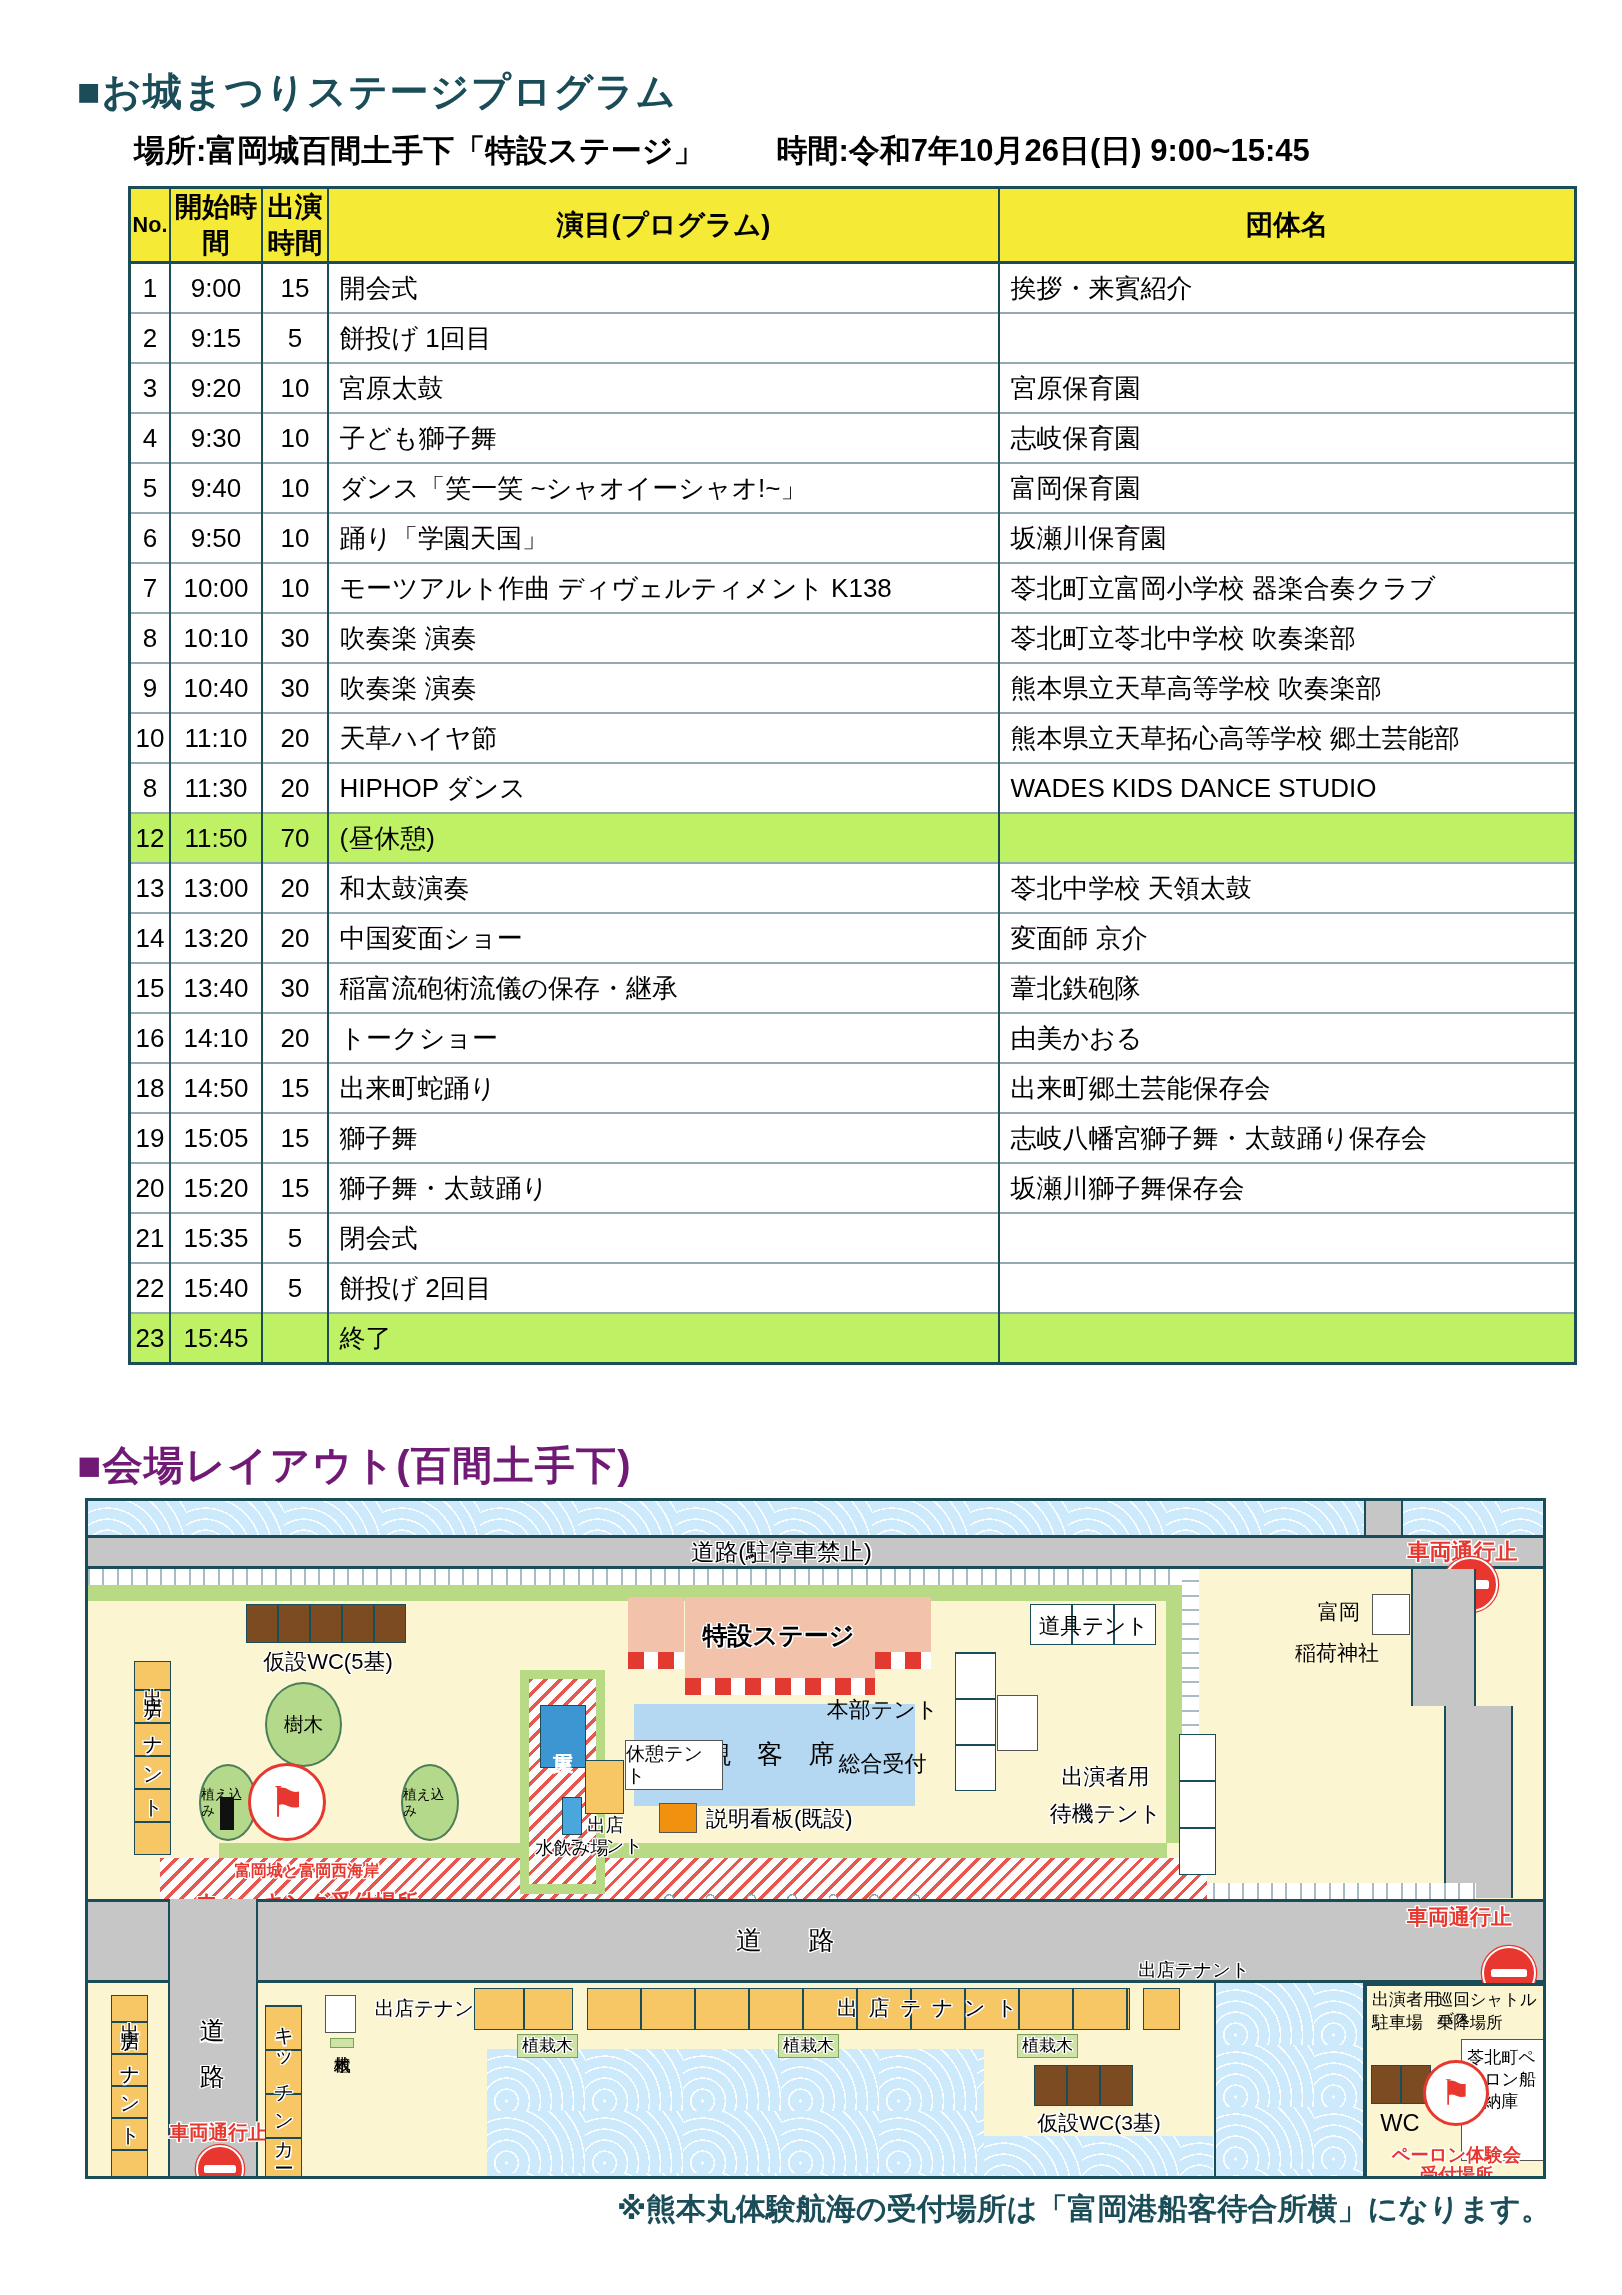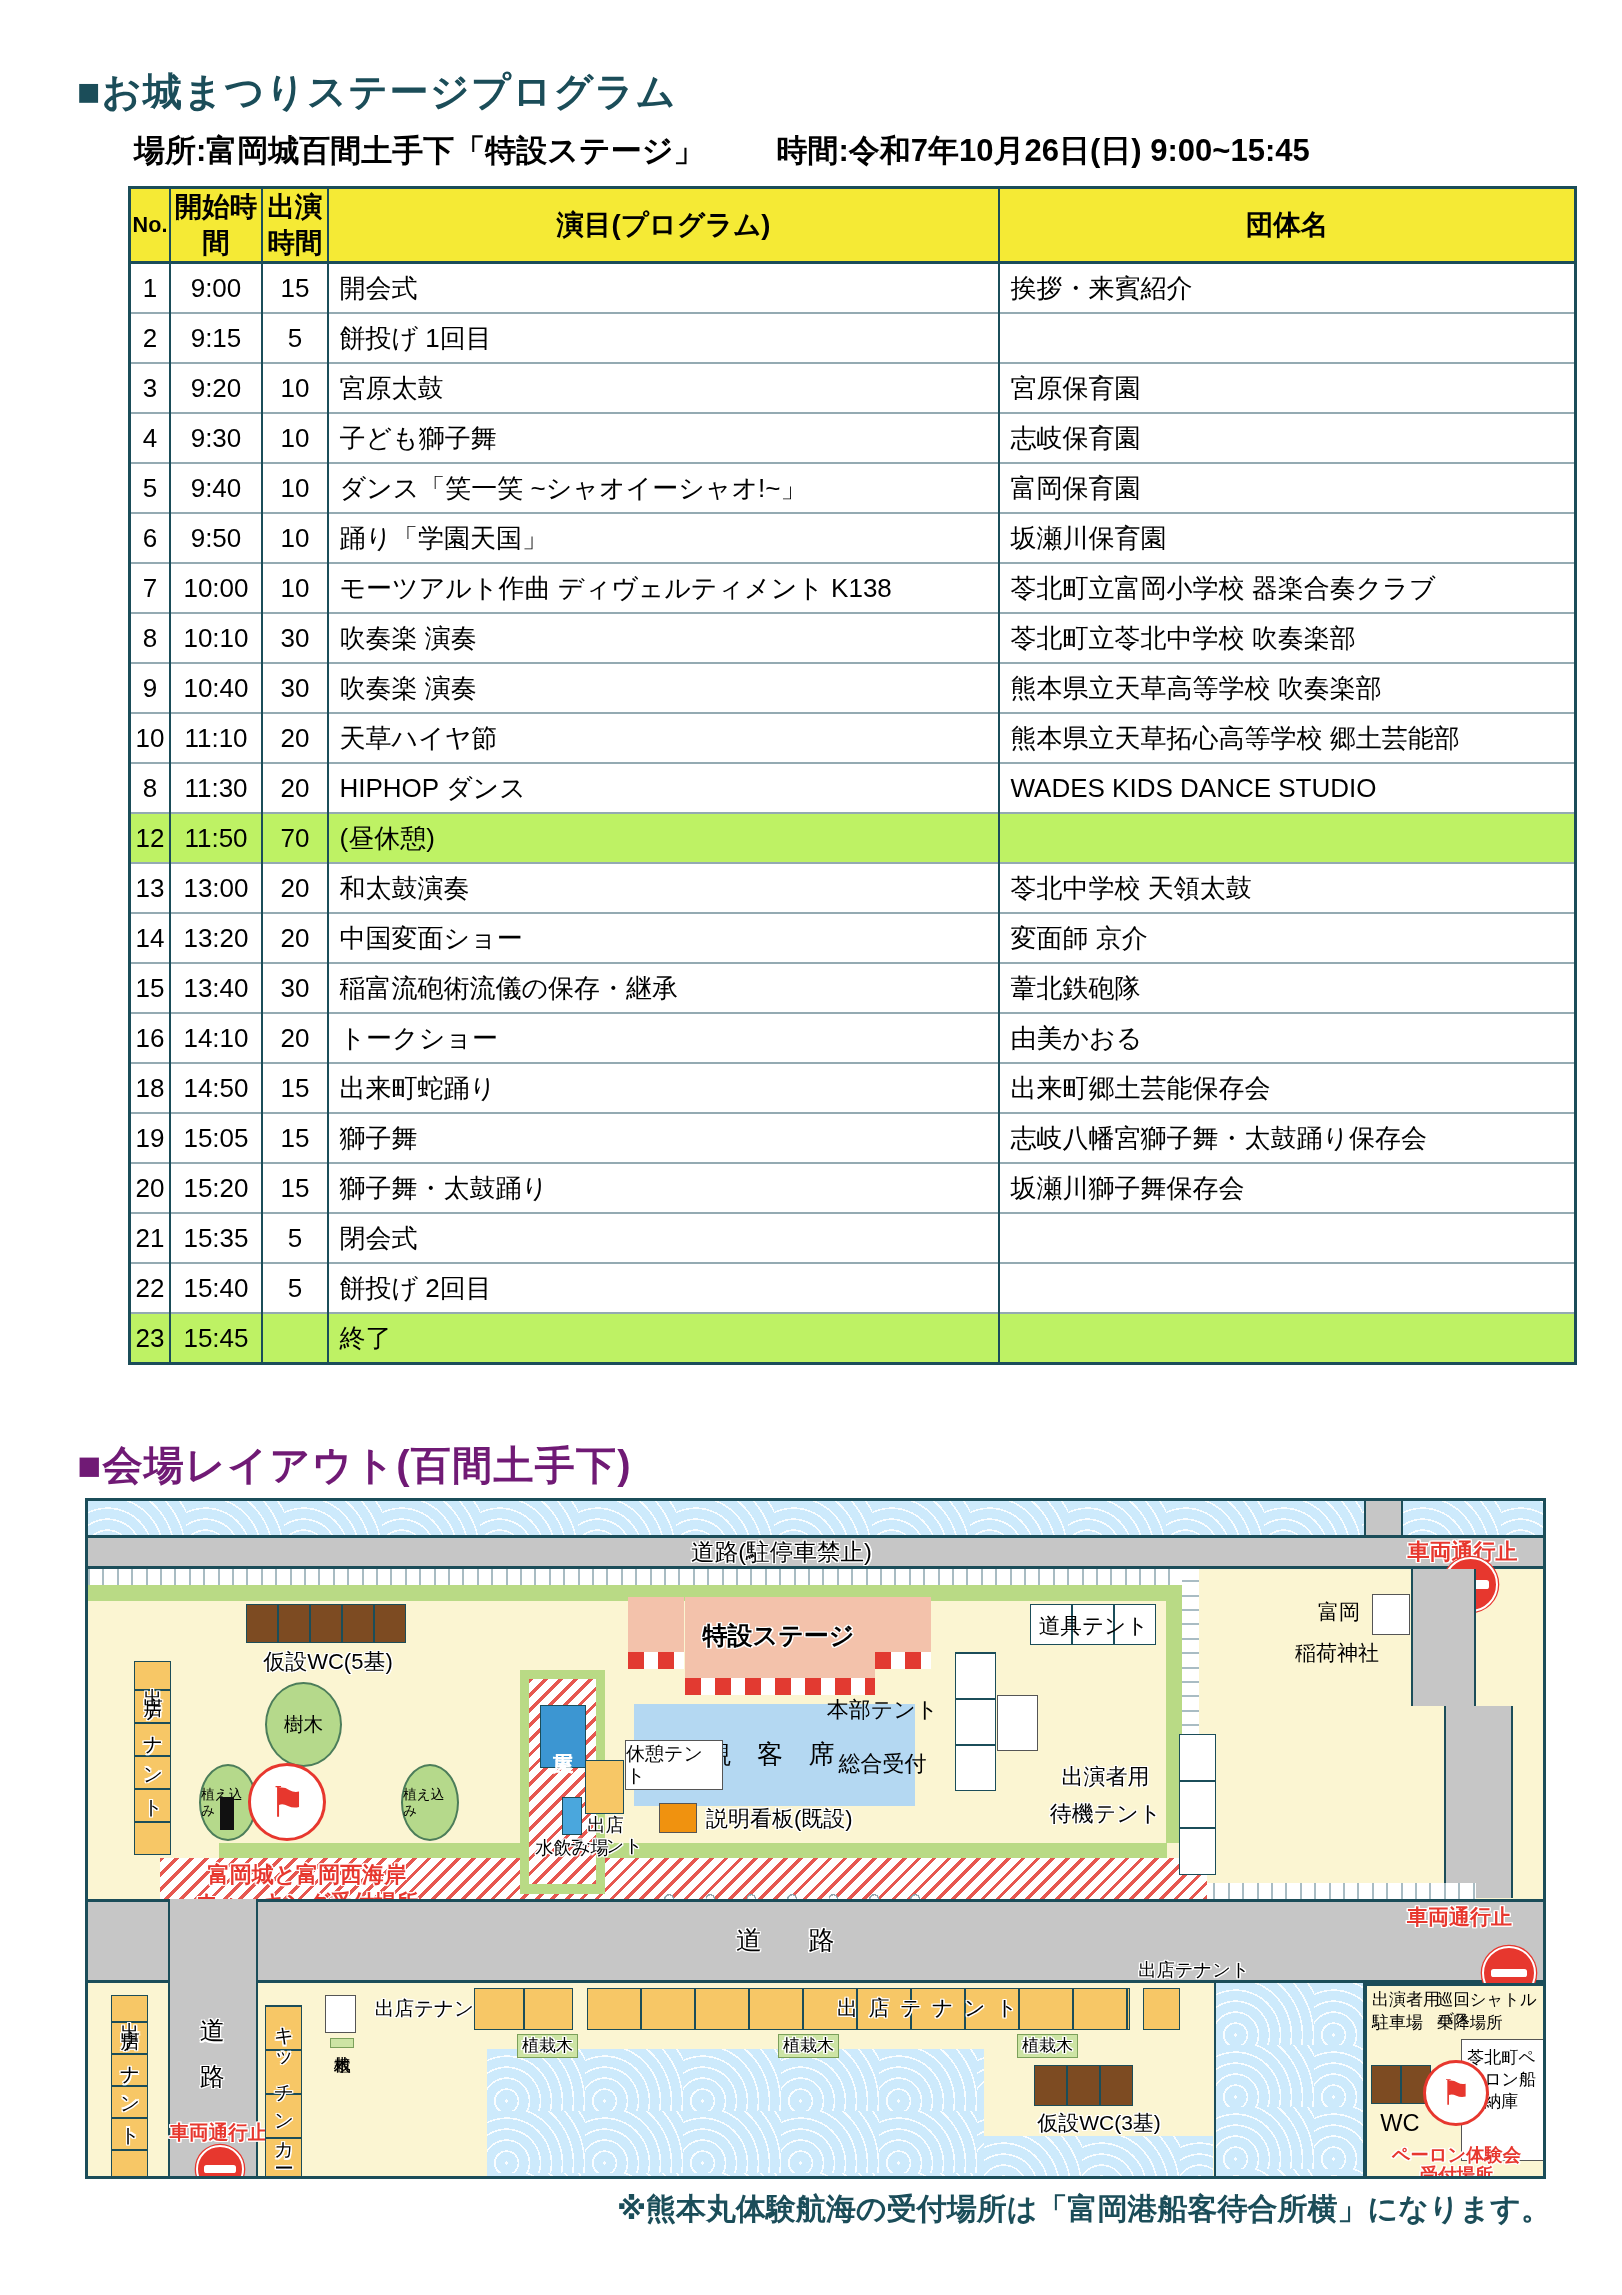--- a/index.html
+++ b/index.html
@@ -293,21 +293,21 @@
       <span class="lbl" style="font-size:19px;">休憩テント</span>
     </div>
     <div class="abs" style="left:497px;top:259px;width:39px;height:54px;background:#f7c766;border:1.3px solid #1b4d59;box-sizing:border-box;"></div>
     <div class="abs lbl ctr halo" style="left:452px;top:313px;width:131px;font-size:18.3px;">出店</div>
     <div class="abs lbl ctr halo" style="left:452px;top:334px;width:131px;font-size:18.3px;">テナント</div>
     <div class="abs" style="left:474px;top:296px;width:19.6px;height:38px;background:#4aa7dd;border:1.3px solid #1b4d59;box-sizing:border-box;"></div>
     <div class="abs lbl ctr halo" style="left:425px;top:336px;width:118px;font-size:18.3px;">水飲み場</div>
     <div class="abs" style="left:571px;top:302px;width:38px;height:30px;background:#f0920f;border:1.3px solid #555;box-sizing:border-box;"></div>
     <div class="abs lbl halo" style="left:618px;top:305px;width:275px;font-size:22px;">説明看板(既設)</div>
 
-    <div class="abs lbl ctr halo red" style="left:65px;top:361px;width:308px;font-size:22px;">富岡城と富岡西海岸</div>
+    <div class="abs lbl ctr halo red" style="left:65px;top:361px;width:308px;font-size:16px;">富岡城と富岡西海岸</div>
     <div class="abs lbl ctr halo red" style="left:65px;top:389px;width:308px;font-size:22px;">ウォーキング受付場所</div>
 
     <div class="abs" style="left:576px;top:393px;width:275px;height:10.5px;background:repeating-radial-gradient(circle at 5.2px 5.2px,#fff 0 3.9px,#8aa0a8 3.9px 5.2px,transparent 5.2px 41px);background-size:41px 10.5px;"></div>
 
     <div class="abs road" style="left:0;top:398px;width:1461px;height:84px;border-top:3.3px solid #1b4d59;border-bottom:3.3px solid #1b4d59;box-sizing:border-box;"></div>
     <div class="abs lbl ctr halo" style="left:576px;top:425px;width:262px;font-size:26px;letter-spacing:19.6px;">道  路</div>
     <div class="abs lbl ctr red halo" style="left:1283px;top:404px;width:177px;font-size:21px;">車両通行止</div>
     <div class="noentry" style="left:1394px;top:445px;width:50px;height:50px;"></div>
 
     <div class="abs road" style="left:80px;top:398px;width:90px;height:283px;border-left:2.6px solid #1b4d59;border-right:2.6px solid #1b4d59;box-sizing:border-box;"></div>

